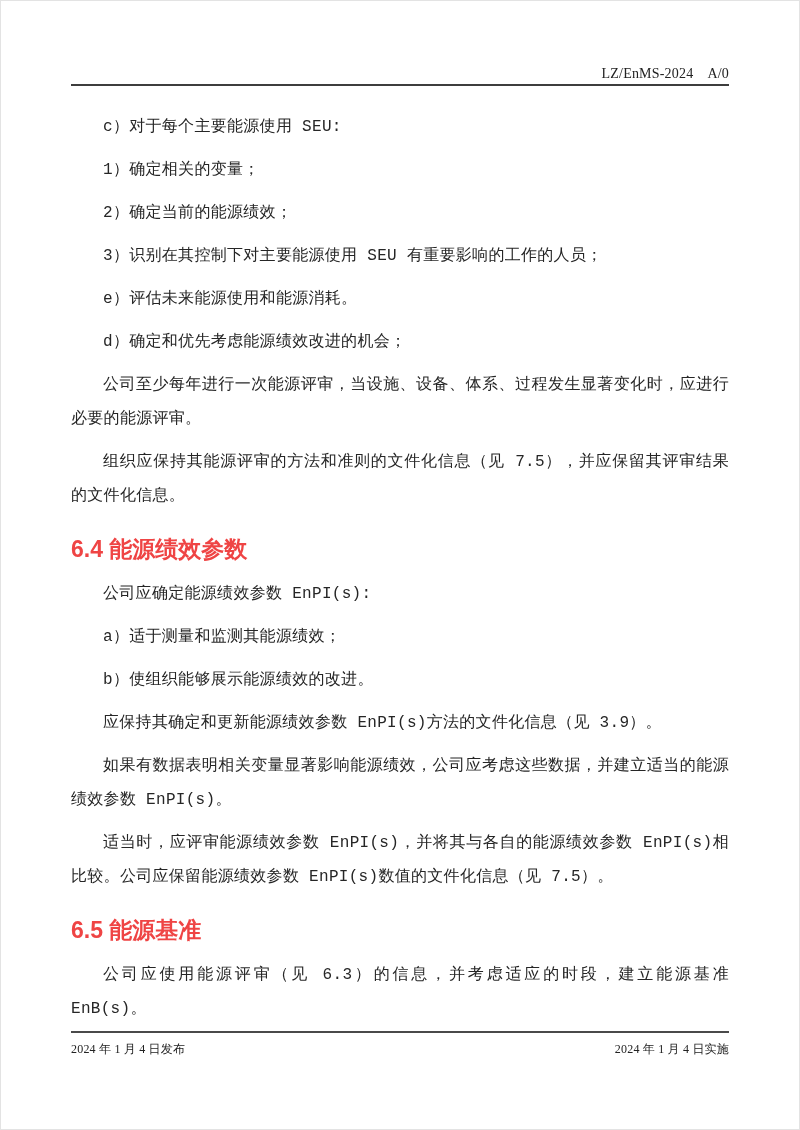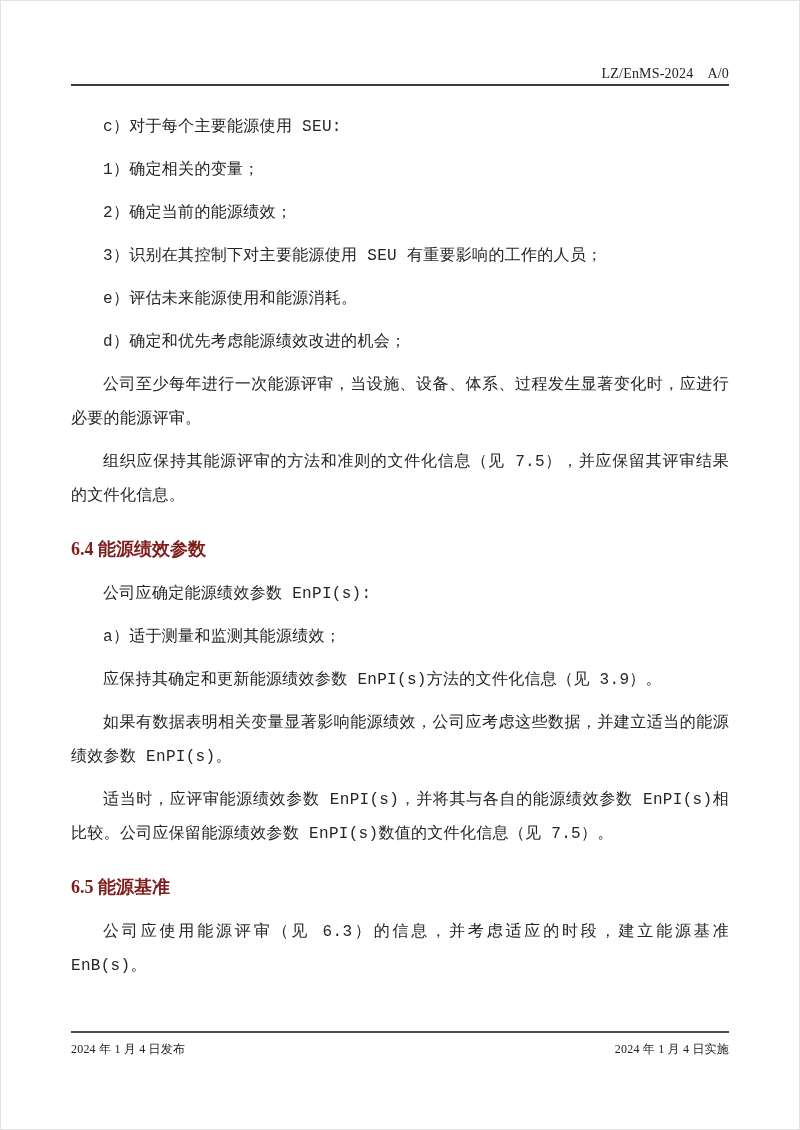--- a/index.html
+++ b/index.html
@@ -39,25 +39,25 @@
     margin: 0 0 9px 0;
     line-height: 34px;
     text-indent: 2em;
     text-align: justify;
     letter-spacing: 0.3px;
     color: #262626;
     font-family: Liberation Mono, monospace;
   }
   .content h2 {
     margin: 22px 0 14px 0;
-    font-family: Liberation Serif, serif;
-    font-size: 18px;
+    font-family: Liberation Sans, sans-serif;
+    font-size: 23px;
     line-height: 28px;
     font-weight: bold;
-    color: #7f1d1d;
+    color: #ef4444;
     text-indent: 0;
   }
   
   .footer {
     position: absolute;
     left: 70px;
     right: 70px;
     top: 1030px;
     border-top: 2px solid #4a4a4a;
     padding-top: 7px;
@@ -83,20 +83,21 @@
     <p>1）确定相关的变量；</p>
     <p>2）确定当前的能源绩效；</p>
     <p>3）识别在其控制下对主要能源使用 SEU 有重要影响的工作的人员；</p>
     <p>e）评估未来能源使用和能源消耗。</p>
     <p>d）确定和优先考虑能源绩效改进的机会；</p>
     <p>公司至少每年进行一次能源评审，当设施、设备、体系、过程发生显著变化时，应进行必要的能源评审。</p>
     <p>组织应保持其能源评审的方法和准则的文件化信息（见 7.5），并应保留其评审结果的文件化信息。</p>
     <h2>6.4 能源绩效参数</h2>
     <p>公司应确定能源绩效参数 EnPI(s):</p>
     <p>a）适于测量和监测其能源绩效；</p>
+    <p>b）使组织能够展示能源绩效的改进。</p>
     <p>应保持其确定和更新能源绩效参数 EnPI(s)方法的文件化信息（见 3.9）。</p>
     <p>如果有数据表明相关变量显著影响能源绩效，公司应考虑这些数据，并建立适当的能源绩效参数 EnPI(s)。</p>
     <p>适当时，应评审能源绩效参数 EnPI(s)，并将其与各自的能源绩效参数 EnPI(s)相比较。公司应保留能源绩效参数 EnPI(s)数值的文件化信息（见 7.5）。</p>
     <h2>6.5 能源基准</h2>
     <p>公司应使用能源评审（见 6.3）的信息，并考虑适应的时段，建立能源基准 EnB(s)。</p>
   </div>
 
   <div class="footer">
     <span>2024 年 1 月 4 日发布</span>
     <span>2024 年 1 月 4 日实施</span>

